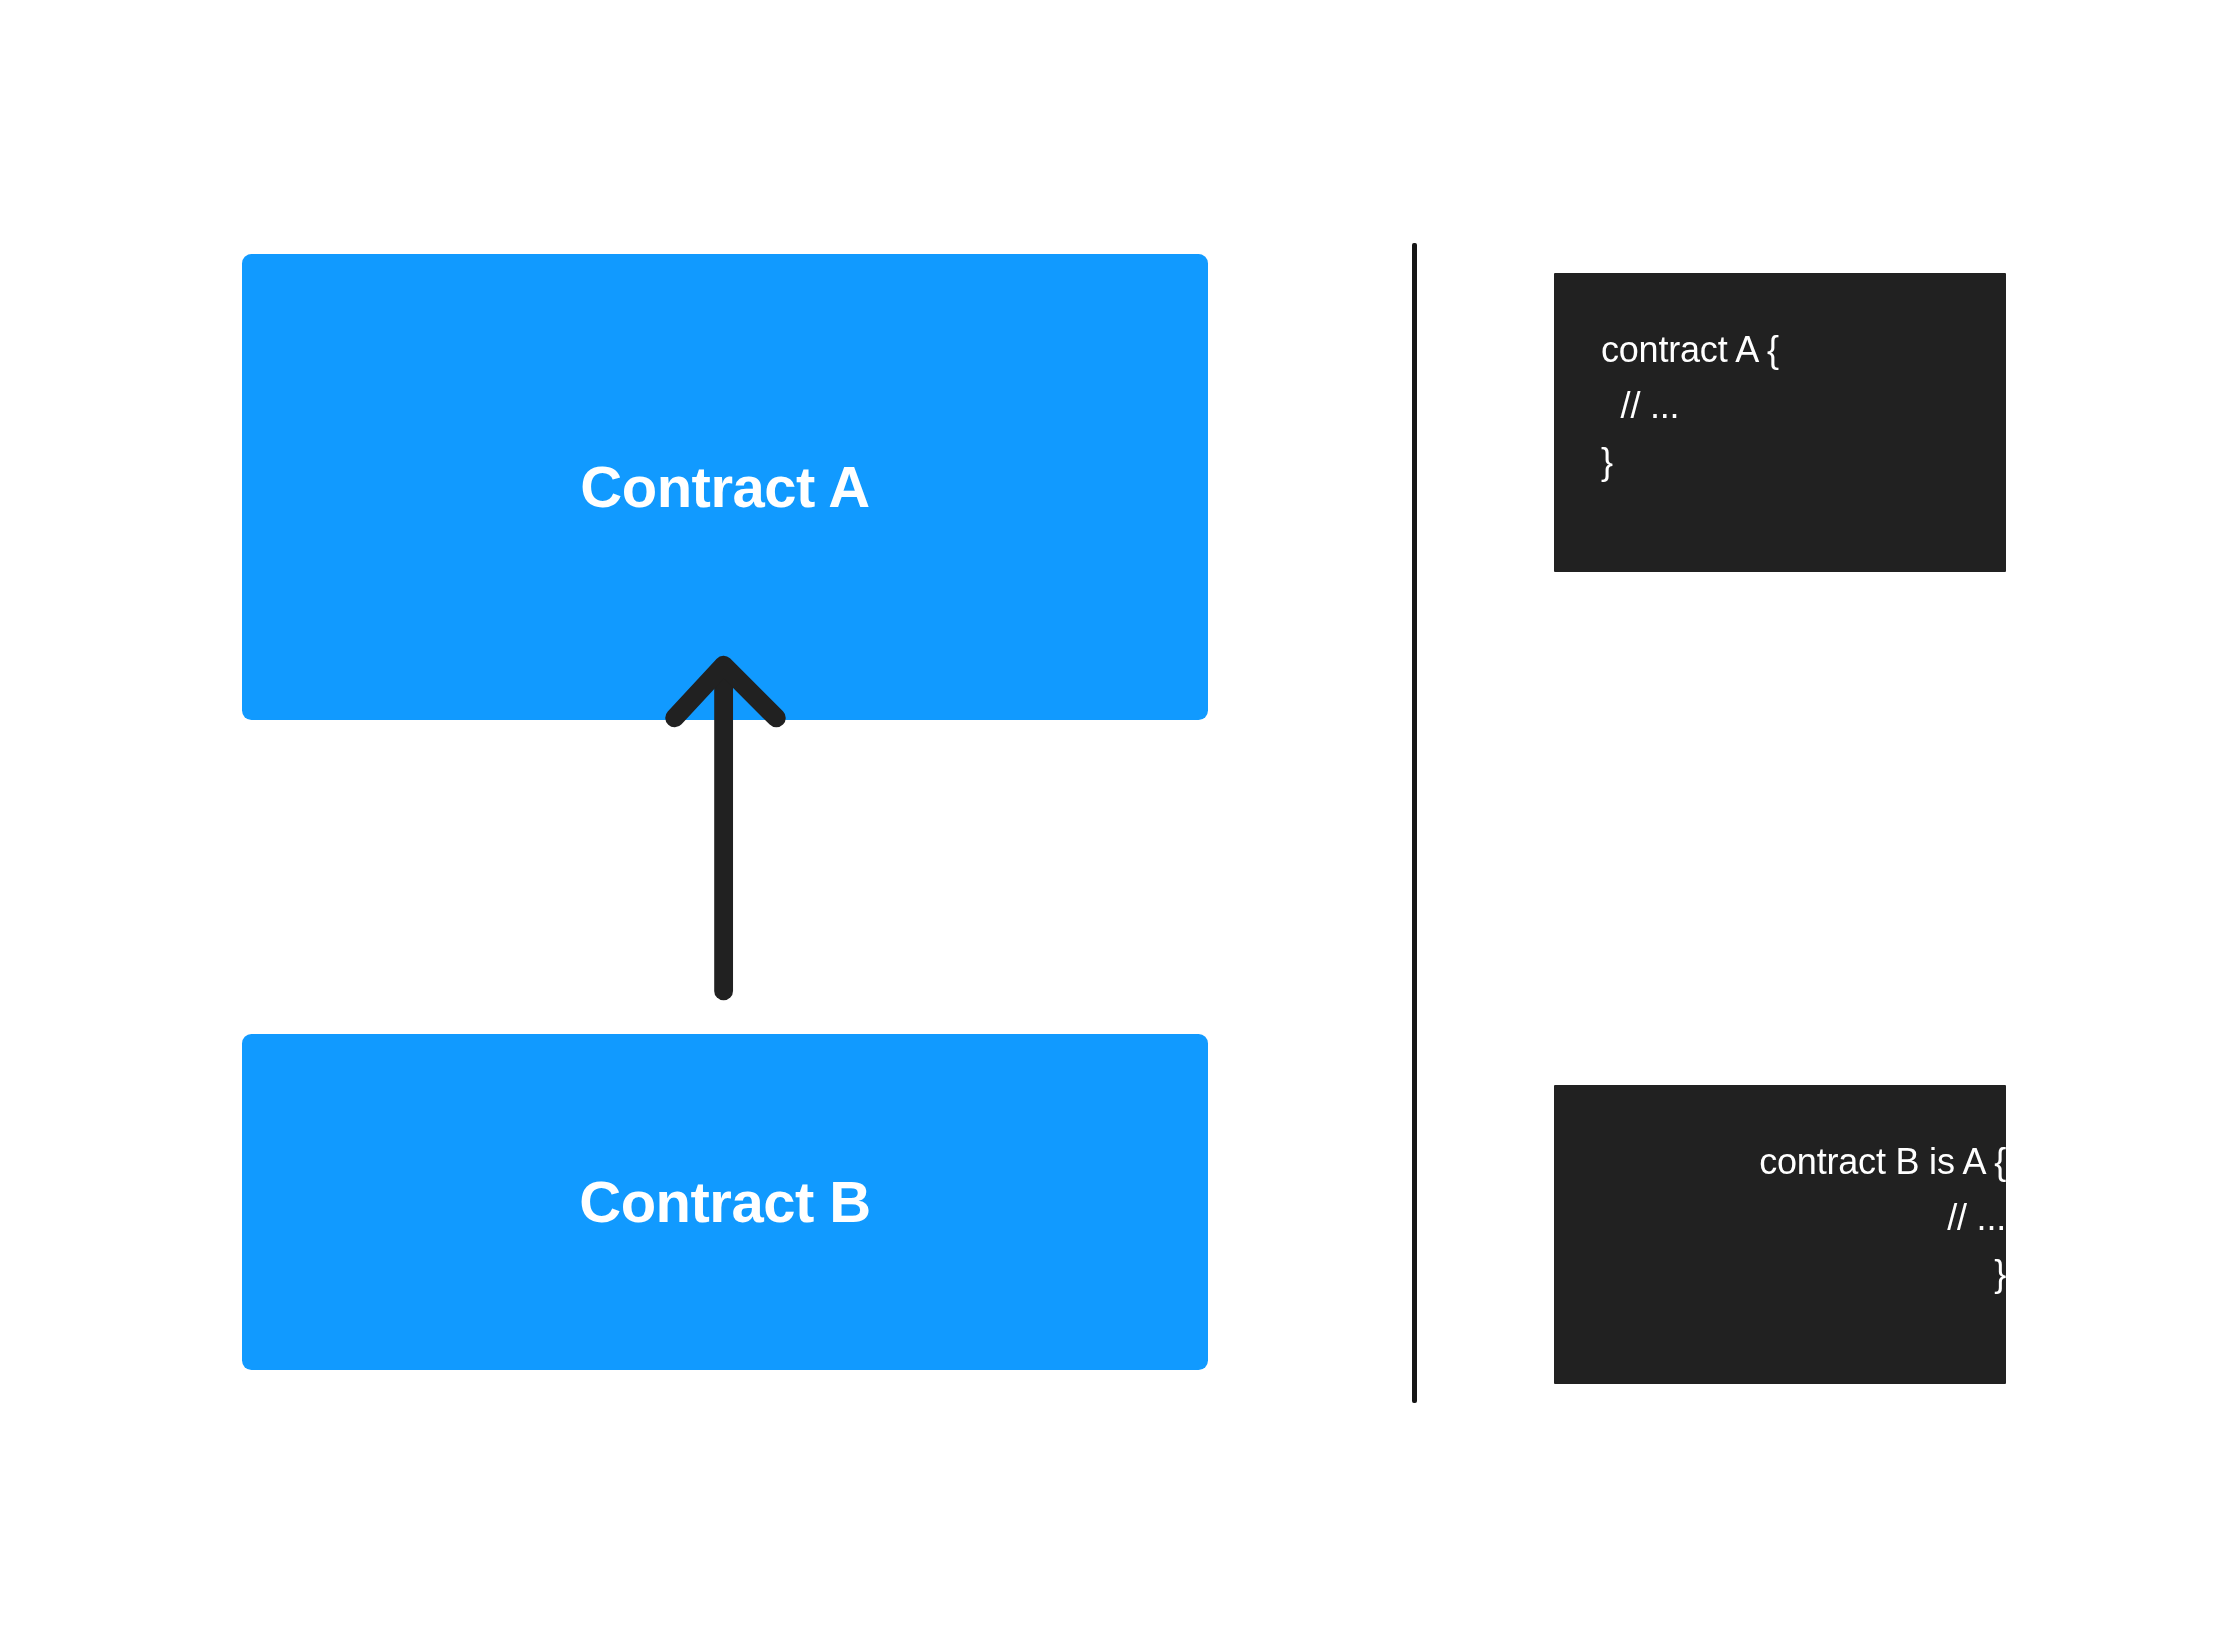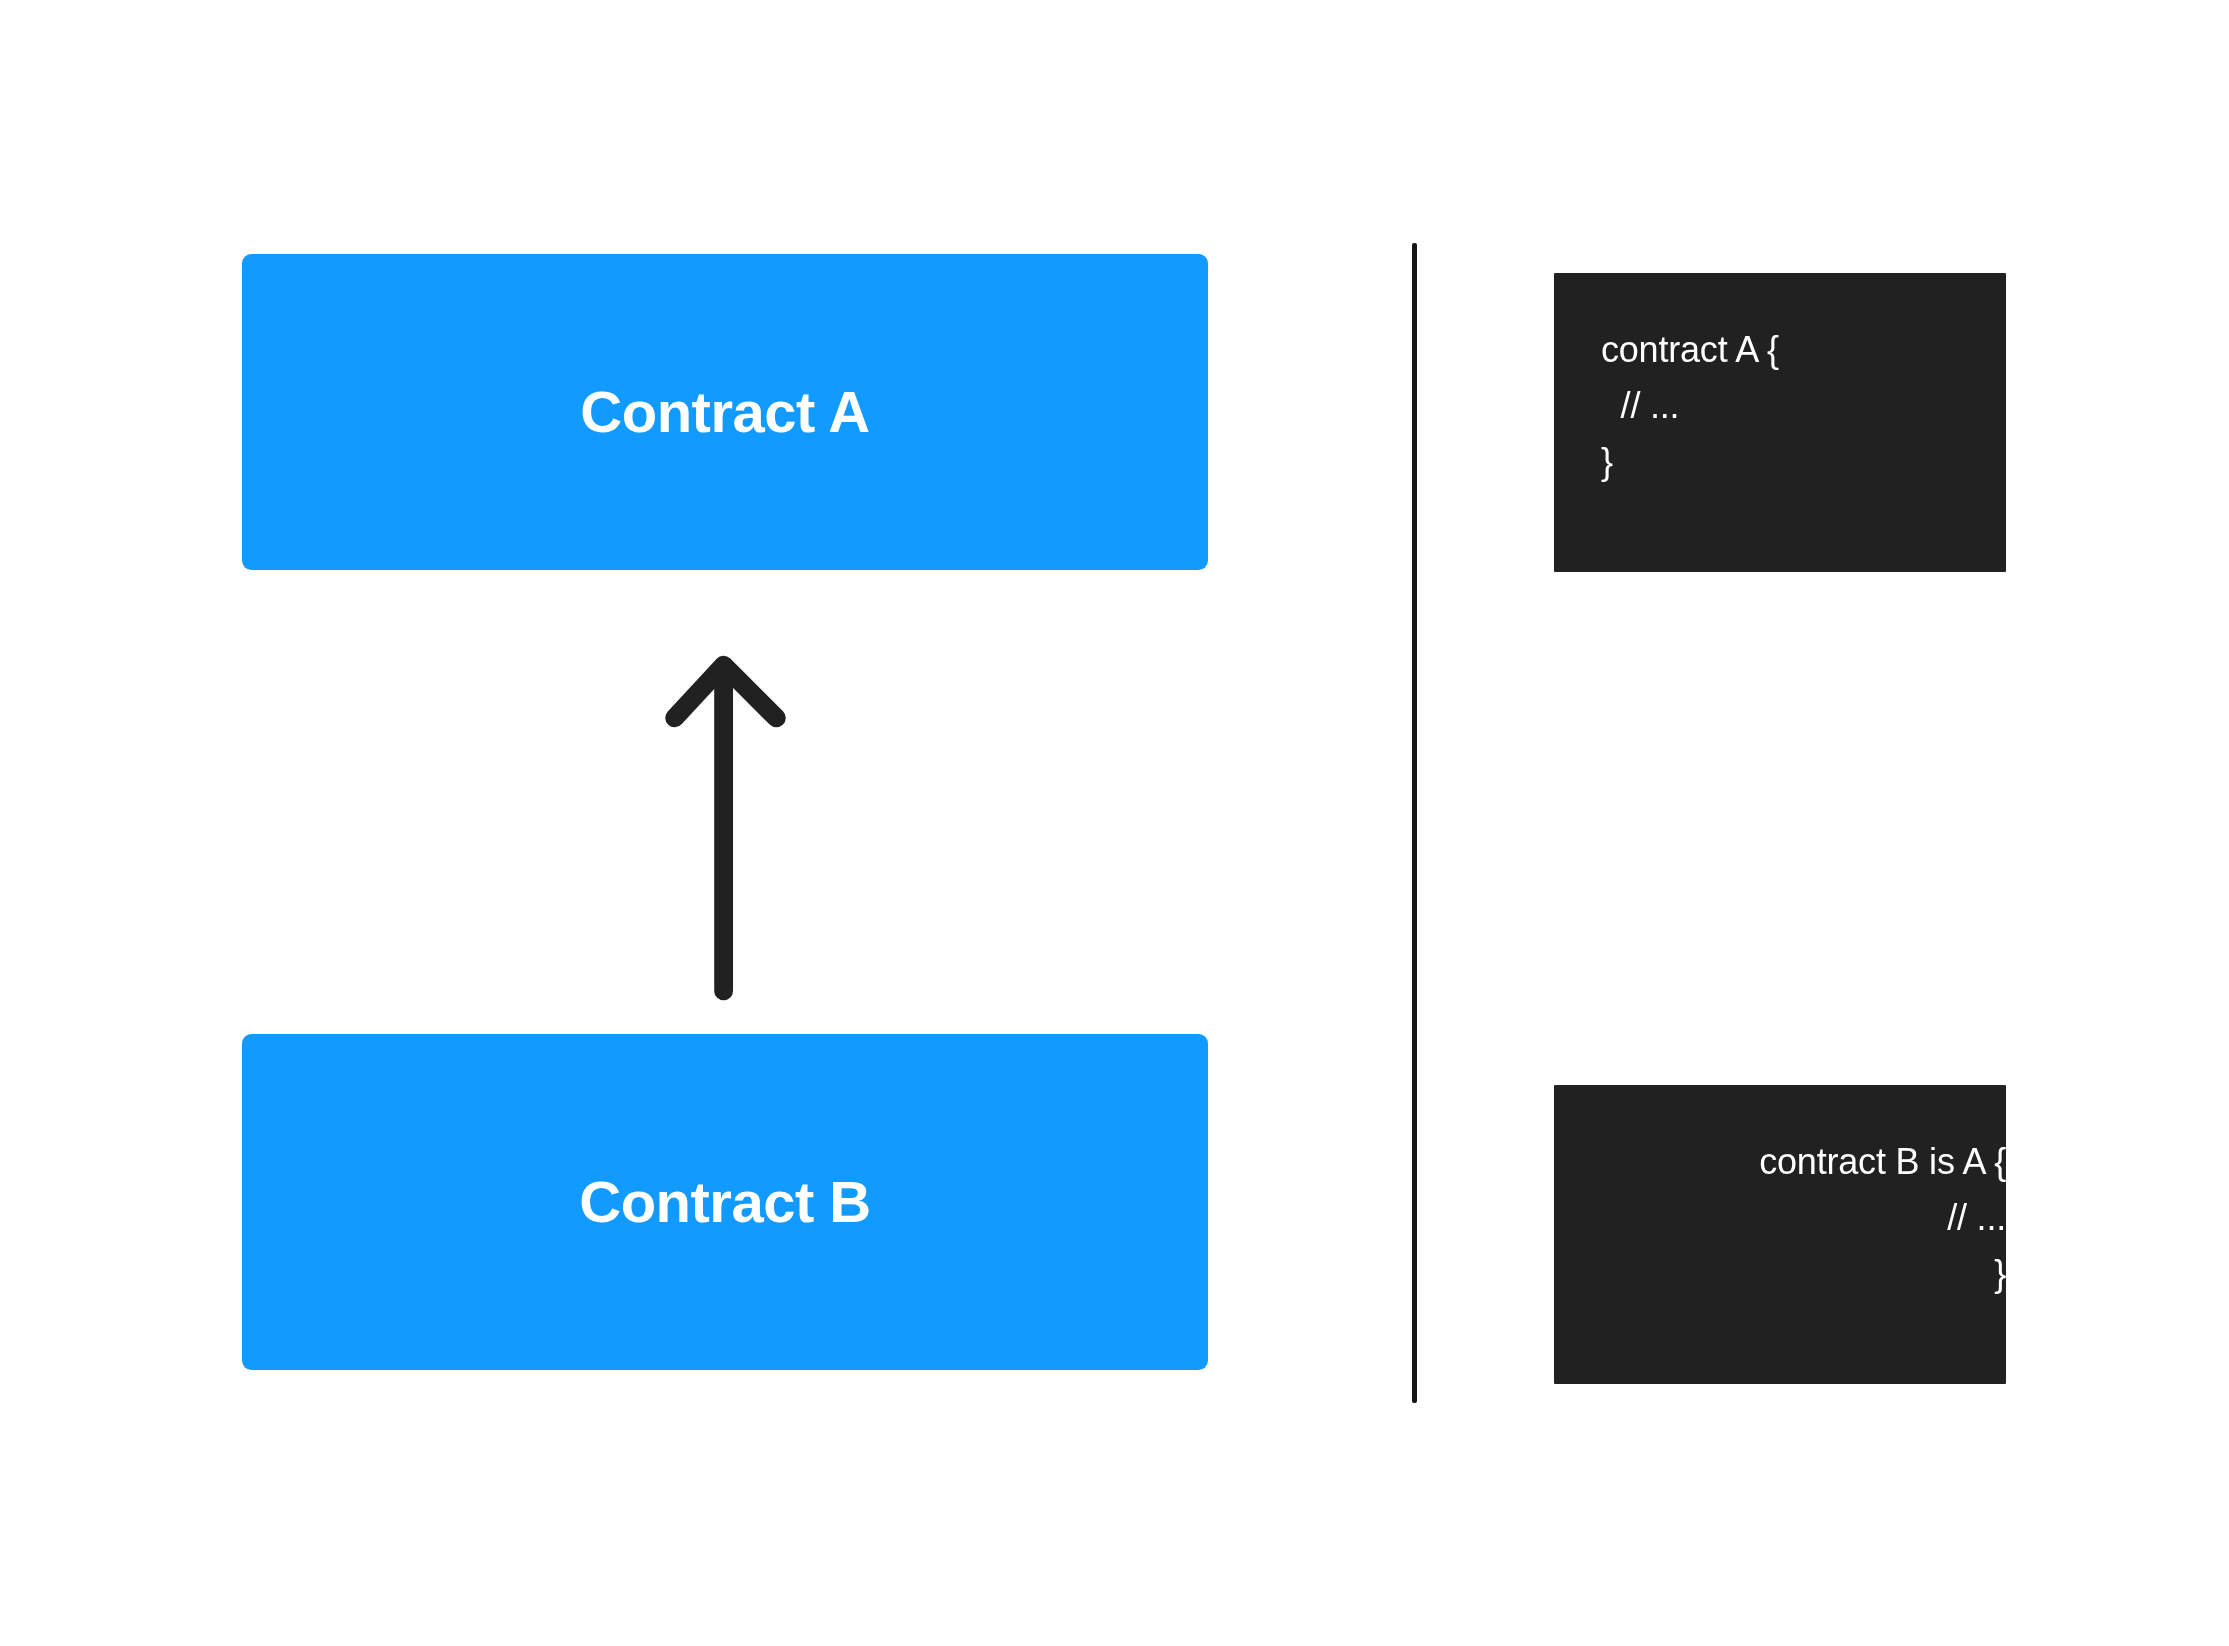--- a/index.html
+++ b/index.html
@@ -28,21 +28,21 @@
   .contract-box {
     position: absolute;
     left: 242px;
     width: 966px;
     background: #119AFF;
     border-radius: 9.4px;
     display: flex;
     align-items: center;
     justify-content: center;
   }
-  #box-a { top: 254px;  height: 316px; }
+  #box-a { top: 254px;  height: 466px; }
   #box-b { top: 1034px; height: 336px; }
 
   .contract-box .box-label {
     color: #ffffff;
     font-size: 58px;
     font-weight: bold;
     letter-spacing: -0.5px;
     line-height: 1;
     white-space: nowrap;
     font-family: "Liberation Sans", sans-serif;

